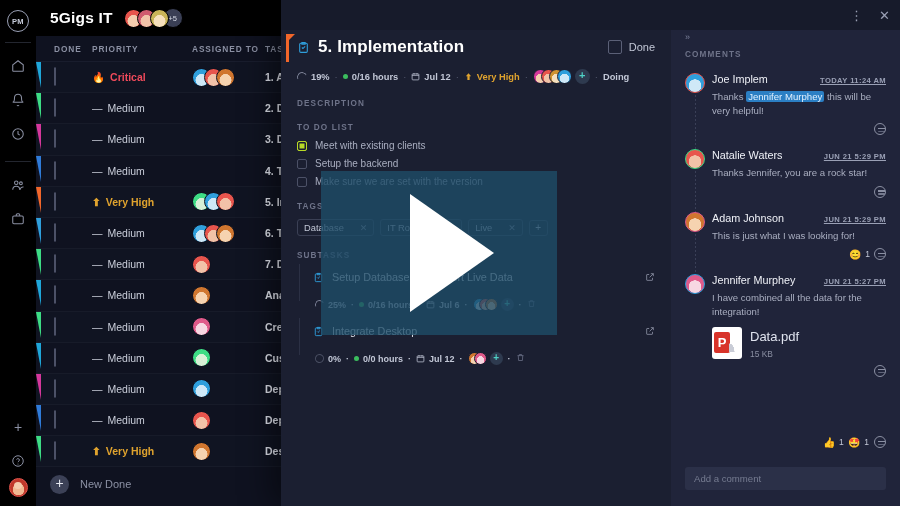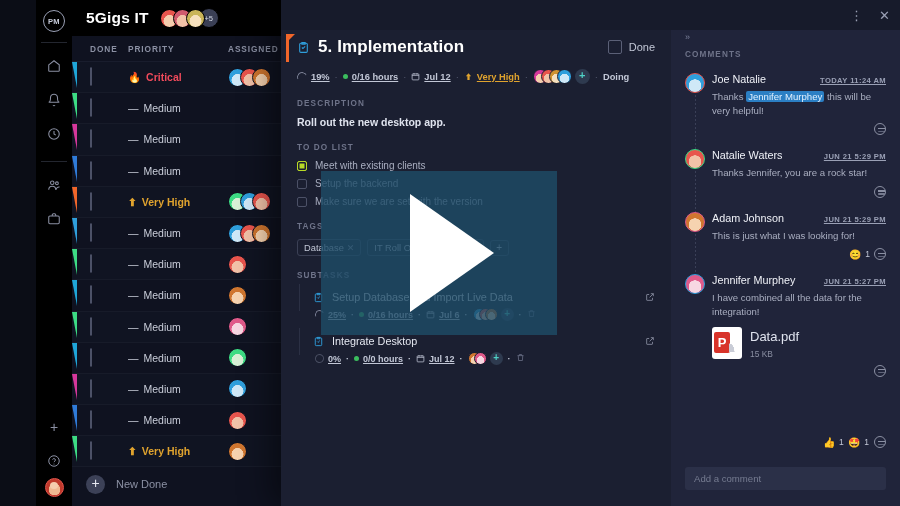--- a/index.html
+++ b/index.html
@@ -2,21 +2,21 @@
 <html><head>
 <meta charset="utf-8">
 <style>
   * { box-sizing: border-box; margin: 0; padding: 0; }
   html, body {
     width: 900px; height: 506px;
     background: #0b0d16;
     font-family: "Liberation Sans", sans-serif;
     overflow: hidden;
   }
-  .app { position: relative; width: 784px; height: 506px; display: flex; padding-left: 36px; }
+  .app { position: relative; width: 784px; height: 506px; display: flex; }
 
   
   .rail {
     width: 36px; height: 506px; background: #000000;
     display: flex; flex-direction: column; align-items: center;
     flex: 0 0 36px; z-index: 5;
   }
   .rail-logo {
     width: 22px; height: 22px; border-radius: 50%;
     border: 1.4px solid #9aa0b5; color: #c7ccdb;
@@ -146,21 +146,21 @@
     margin-left: auto; display: flex; align-items: center; gap: 7px;
     color: #c2c7d6; font-size: 11px;
   }
   .done-box { width: 14px; height: 14px; border: 1.2px solid #5b6077; border-radius: 2px; }
 
   .meta-row {
     display: flex; align-items: center; gap: 5px; margin-top: 12px;
     font-size: 9.3px; color: #c2c7d6; font-weight: bold;
   }
   .meta-row .dot-sep { color: #565b70; font-weight: normal; }
-  .meta-item { display: flex; align-items: center; gap: 4px; text-decoration: underline; }
+  .meta-item { display: flex; align-items: center; gap: 4px; }
   .meta-item svg { width: 9px; height: 9px; }
   .ring {
     width: 10px; height: 10px; border-radius: 50%;
     border: 1.6px solid #7e8398; border-right-color: transparent; border-bottom-color: transparent;
     transform: rotate(20deg);
   }
   .ring.empty { border-color: #4a4f63; }
   .greendot { width: 5px; height: 5px; border-radius: 50%; background: #3bbd5e; }
   .vh { color: #e0a32e; }
   .meta-stack { display: flex; align-items: center; }
@@ -178,21 +178,21 @@
   .todo-item {
     display: flex; align-items: center; gap: 8px; margin-bottom: 7px;
     color: #a9aec0; font-size: 10px;
   }
   .todo-box { width: 10px; height: 10px; border: 1.2px solid #4c5167; border-radius: 2px; flex:0 0 10px;}
   .todo-box.done { background: #b8d926; border-color: #b8d926; box-shadow: inset 0 0 0 1.5px #1b1f31; }
   .todo-add { display:flex; align-items:center; gap:8px; color:#5d6379; font-size:10px; }
 
   .tags { display: flex; align-items: center; gap: 6px; flex-wrap: wrap; }
   .tag {
-    display: flex; align-items: center; gap: 3px; padding: 2.5px 6px;
+    display: flex; align-items: center; gap: 16px; padding: 2.5px 6px;
     border: 1px solid #3b4considerations; border: 1px solid #3b4055; border-radius: 3px;
     color: #c2c7d6; font-size: 9.3px;
   }
   .tag .x { color: #8b90a3; font-size: 9px; }
   .tag-add {
     width: 19px; height: 16px; border: 1px solid #3b4055; border-radius: 3px;
     color: #c2c7d6; font-size: 10px; display: flex; align-items: center; justify-content: center;
   }
 
   .subtasks { margin-top: 2px; }
@@ -200,21 +200,21 @@
   .subtask::before {
     content: ''; position: absolute; left: 2px; top: -4px; bottom: 10px; width: 1px; background: #2b3044;
   }
   .st-head { display: flex; align-items: center; gap: 8px; }
   .st-clip { color: #2f9fdc; display: flex; }
   .st-clip svg { width: 11px; height: 11px; }
   .st-name { color: #e4e7f0; font-size: 10.8px; }
   .st-ext { margin-left: auto; color: #8b90a3; }
   .st-ext svg { width: 10px; height: 10px; }
   .st-meta {
-    display: flex; align-items: center; gap: 5px; margin-top: 2px; margin-left: 2px;
+    display: flex; align-items: center; gap: 5px; margin-top: 12px; margin-left: 2px;
     font-size: 9px; color: #c2c7d6; font-weight: bold;
   }
   .st-meta .ring { width: 9px; height: 9px; }
   .trash { color: #6e7389; }
   .trash svg { width: 9px; height: 9px; }
 
   
   .video-ov {
     position: absolute; left: 40px; top: 171px; width: 236px; height: 164px;
     background: rgba(30,76,104,.80); z-index: 6; display: flex; align-items: center; justify-content: center;
@@ -601,21 +601,20 @@
             <span class="av-sm" style="width:15px;height:15px;background:radial-gradient(circle at 50% 65%,#f2c2a8 0 42%,#e8554d 44%)"></span>
             <span class="av-sm" style="width:15px;height:15px;background:radial-gradient(circle at 50% 65%,#f6e0bd 0 42%,#d0932f 44%)"></span>
             <span class="av-sm" style="width:15px;height:15px;background:radial-gradient(circle at 50% 65%,#cfe8f7 0 42%,#2f9fdc 44%)"></span>
             <span class="add-av">+</span>
           </span>
           <span class="dot-sep">·</span>
           <span>Doing</span>
         </div>
 
         <div class="sec-label">DESCRIPTION</div>
-        <div class="desc-text">Roll out the new desktop app.</div>
 
         <div class="sec-label">TO DO LIST</div>
         <div id="todos">
             <div class="todo-item">
               <span class="todo-box done"></span>
               <span>Meet with existing clients</span>
             </div>
             <div class="todo-item">
               <span class="todo-box "></span>
               <span>Setup the backend</span>
@@ -724,21 +723,21 @@
       </div>
     </div>
 
     <div class="comments">
       <div class="collapse-icon">»</div>
       <div class="cm-label">COMMENTS</div>
       <div id="cmts">
           <div class="cmt">
             <span class="cmt-av" style="border-color:#e8554d;background:radial-gradient(circle at 50% 65%,#cfe8f7 0 42%,#2f9fdc 44%)"></span>
     <div class="cmt-top">
-      <span class="cmt-name">Joe Natalie</span>
+      <span class="cmt-name">Joe Implem</span>
       <span class="cmt-time">TODAY 11:24 AM</span>
     </div>
     <div class="cmt-body">Thanks <span class="mention">Jennifer Murphey</span> this will be very helpful!</div>
 
     <div class="cmt-react">
               <span class="smiley"></span>
             </div>
           </div>
           <div class="cmt">
             <span class="cmt-av" style="border-color:#3ddc84;background:radial-gradient(circle at 50% 65%,#f2c2a8 0 42%,#e8554d 44%)"></span>

